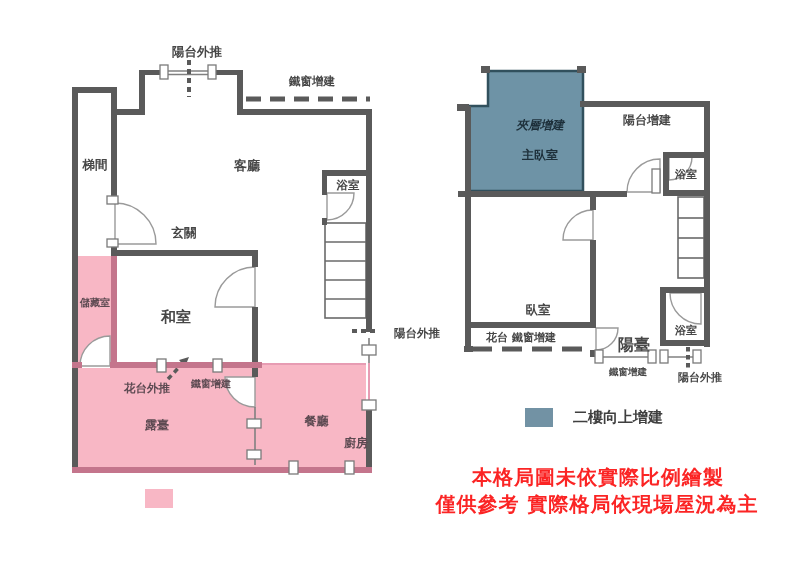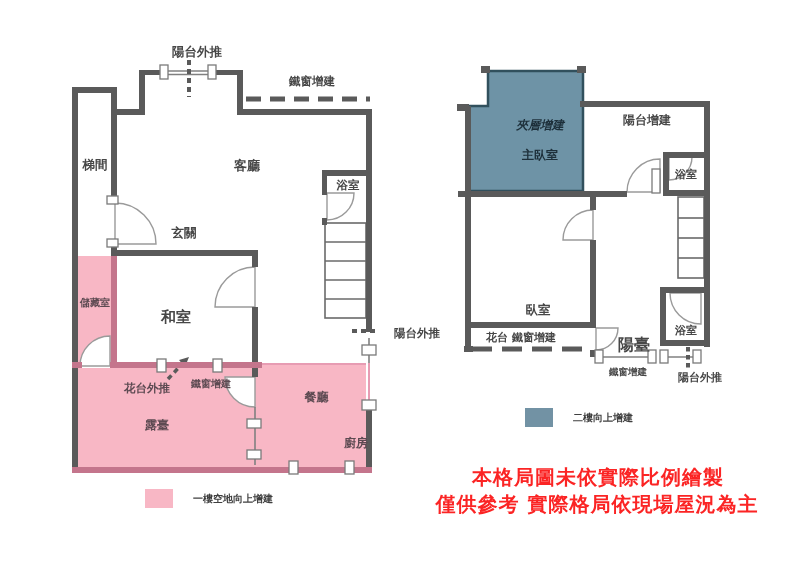--- a/index.html
+++ b/index.html
@@ -11,21 +11,21 @@
   .lbl{
     position:absolute;transform:translate(-50%,-50%);
     white-space:nowrap;color:#474747;font-weight:600;line-height:1;
   }
   .lbl.on-blue{color:#1d2f3a;}
   .lbl.on-pink{color:#5d4a52;}
   .legend-row{position:absolute;display:flex;align-items:center;}
   .swatch{display:inline-block;width:28px;height:19px;}
   .swatch.pink{background:#f8b7c5;}
   .swatch.blue{background:#7292a4;}
-  .legend-text{margin-left:20px;font-size:10px;font-weight:600;color:#3f3f3f;white-space:nowrap;}
+  .legend-text{margin-left:20px;font-size:15px;font-weight:600;color:#3f3f3f;white-space:nowrap;}
   .disclaimer{
     position:absolute;transform:translate(-50%,-50%);
     color:#fb2424;font-weight:bold;font-size:20px;letter-spacing:1px;white-space:nowrap;
   }
 </style>
 </head>
 <body>
 
 <div class="stage">
 
@@ -166,38 +166,37 @@
   <div class="lbl" style="left:312px;top:82px;font-size:11.5px;">鐵窗增建</div>
   <div class="lbl" style="left:95px;top:165px;font-size:12.5px;">梯間</div>
   <div class="lbl" style="left:247px;top:165px;font-size:13px;">客廳</div>
   <div class="lbl" style="left:184px;top:233px;font-size:12.5px;">玄關</div>
   <div class="lbl" style="left:348px;top:186px;font-size:11.5px;">浴室</div>
   <div class="lbl on-pink" style="left:95px;top:303px;font-size:10px;">儲藏室</div>
   <div class="lbl" style="left:176px;top:311px;font-size:15px;margin-top:6px;">和室</div>
   <div class="lbl" style="left:417px;top:334px;font-size:11.5px;">陽台外推</div>
   <div class="lbl on-pink" style="left:147px;top:389px;font-size:11.5px;">花台外推</div>
   <div class="lbl on-pink" style="left:211px;top:384px;font-size:10px;">鐵窗增建</div>
-  <div class="lbl on-pink" style="left:303px;top:397px;font-size:12px;padding-left:27px;">餐廳</div>
+  <div class="lbl on-pink" style="left:303px;top:421px;font-size:12px;padding-left:27px;">餐廳</div>
   <div class="lbl on-pink" style="left:157px;top:425px;font-size:12px;">露臺</div>
   <div class="lbl on-pink" style="left:331px;top:443px;font-size:12px;margin-left:25px;">廚房</div>
 
   <div class="lbl on-blue" style="left:540px;top:125px;font-size:12px;font-style:italic;">夾層增建</div>
   <div class="lbl on-blue" style="left:540px;top:155px;font-size:12px;">主臥室</div>
   <div class="lbl" style="left:647px;top:120px;font-size:12px;text-align:center;">陽台增建</div>
   <div class="lbl" style="left:686px;top:174px;font-size:11px;">浴室</div>
   <div class="lbl" style="left:538px;top:274px;font-size:12.5px;margin-top:36px;">臥室</div>
   <div class="lbl" style="left:521px;top:337px;font-size:11px;">花台 鐵窗增建</div>
   <div class="lbl" style="left:634px;top:345px;font-size:16px;">陽臺</div>
   <div class="lbl" style="left:628px;top:372px;font-size:9.5px;">鐵窗增建</div>
   <div class="lbl" style="left:686px;top:330px;font-size:11px;">浴室</div>
   <div class="lbl" style="left:700px;top:377px;font-size:11px;">陽台外推</div>
 
   <div class="legend-row" style="left:145px;top:489px;">
     <span class="swatch pink"></span>
-    <span class="legend-text">一樓空地向上增建</span>
   </div>
   <div class="legend-row" style="left:525px;top:408px;">
     <span class="swatch blue"></span>
     <span class="legend-text">二樓向上增建</span>
   </div>
 
   <div class="disclaimer" style="left:597px;top:504px;">僅供參考 實際格局依現場屋況為主</div>
   <div class="disclaimer" style="left:598px;top:477px;">本格局圖未依實際比例繪製</div>
 
 </div>

